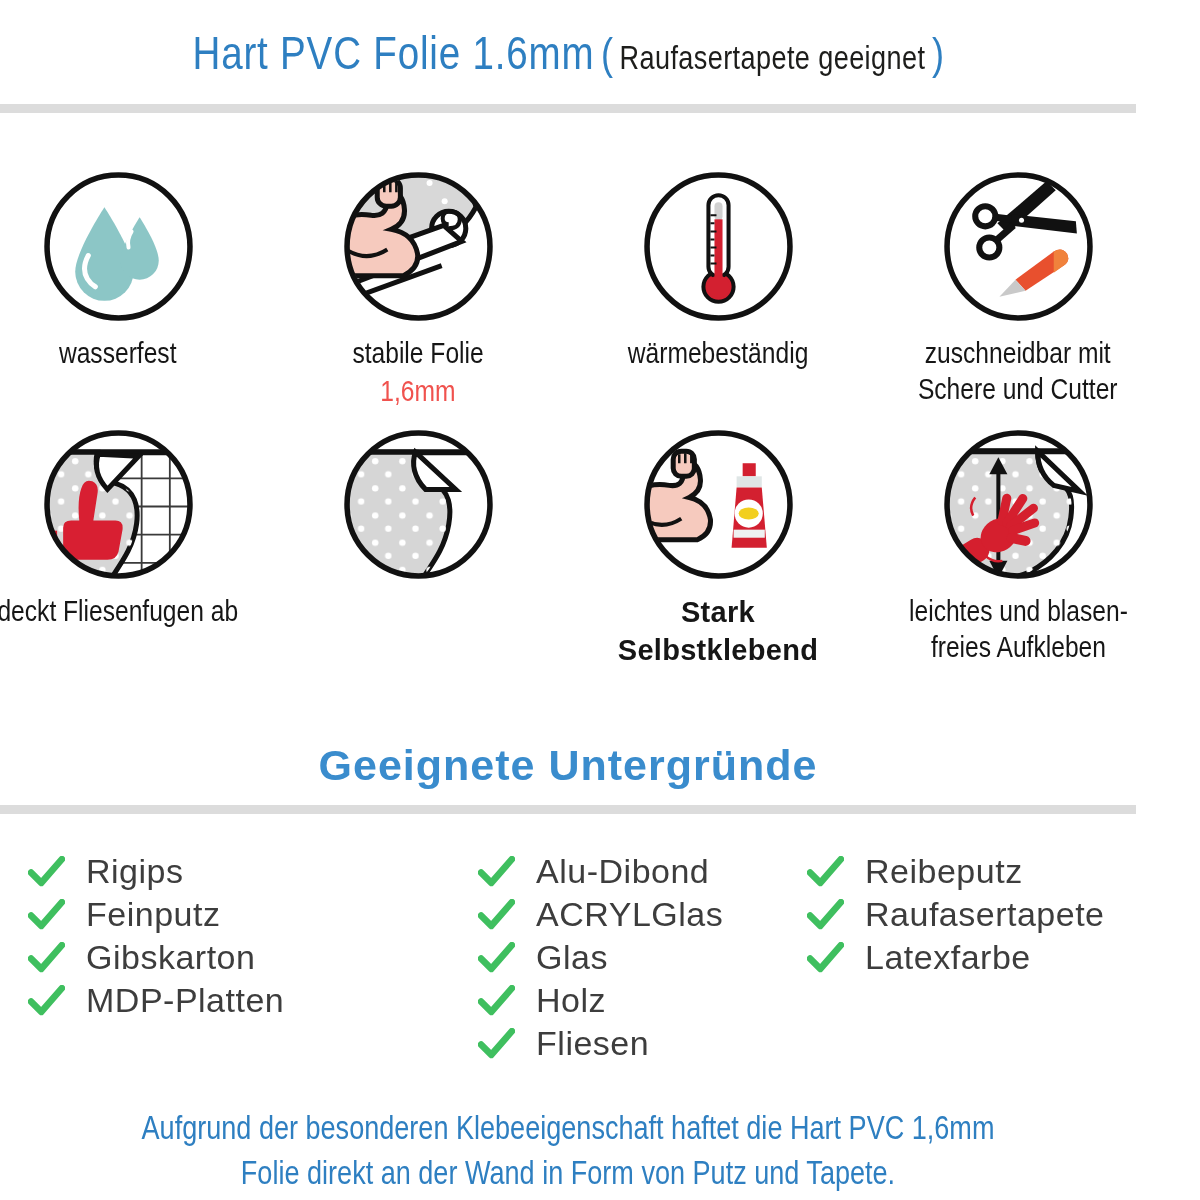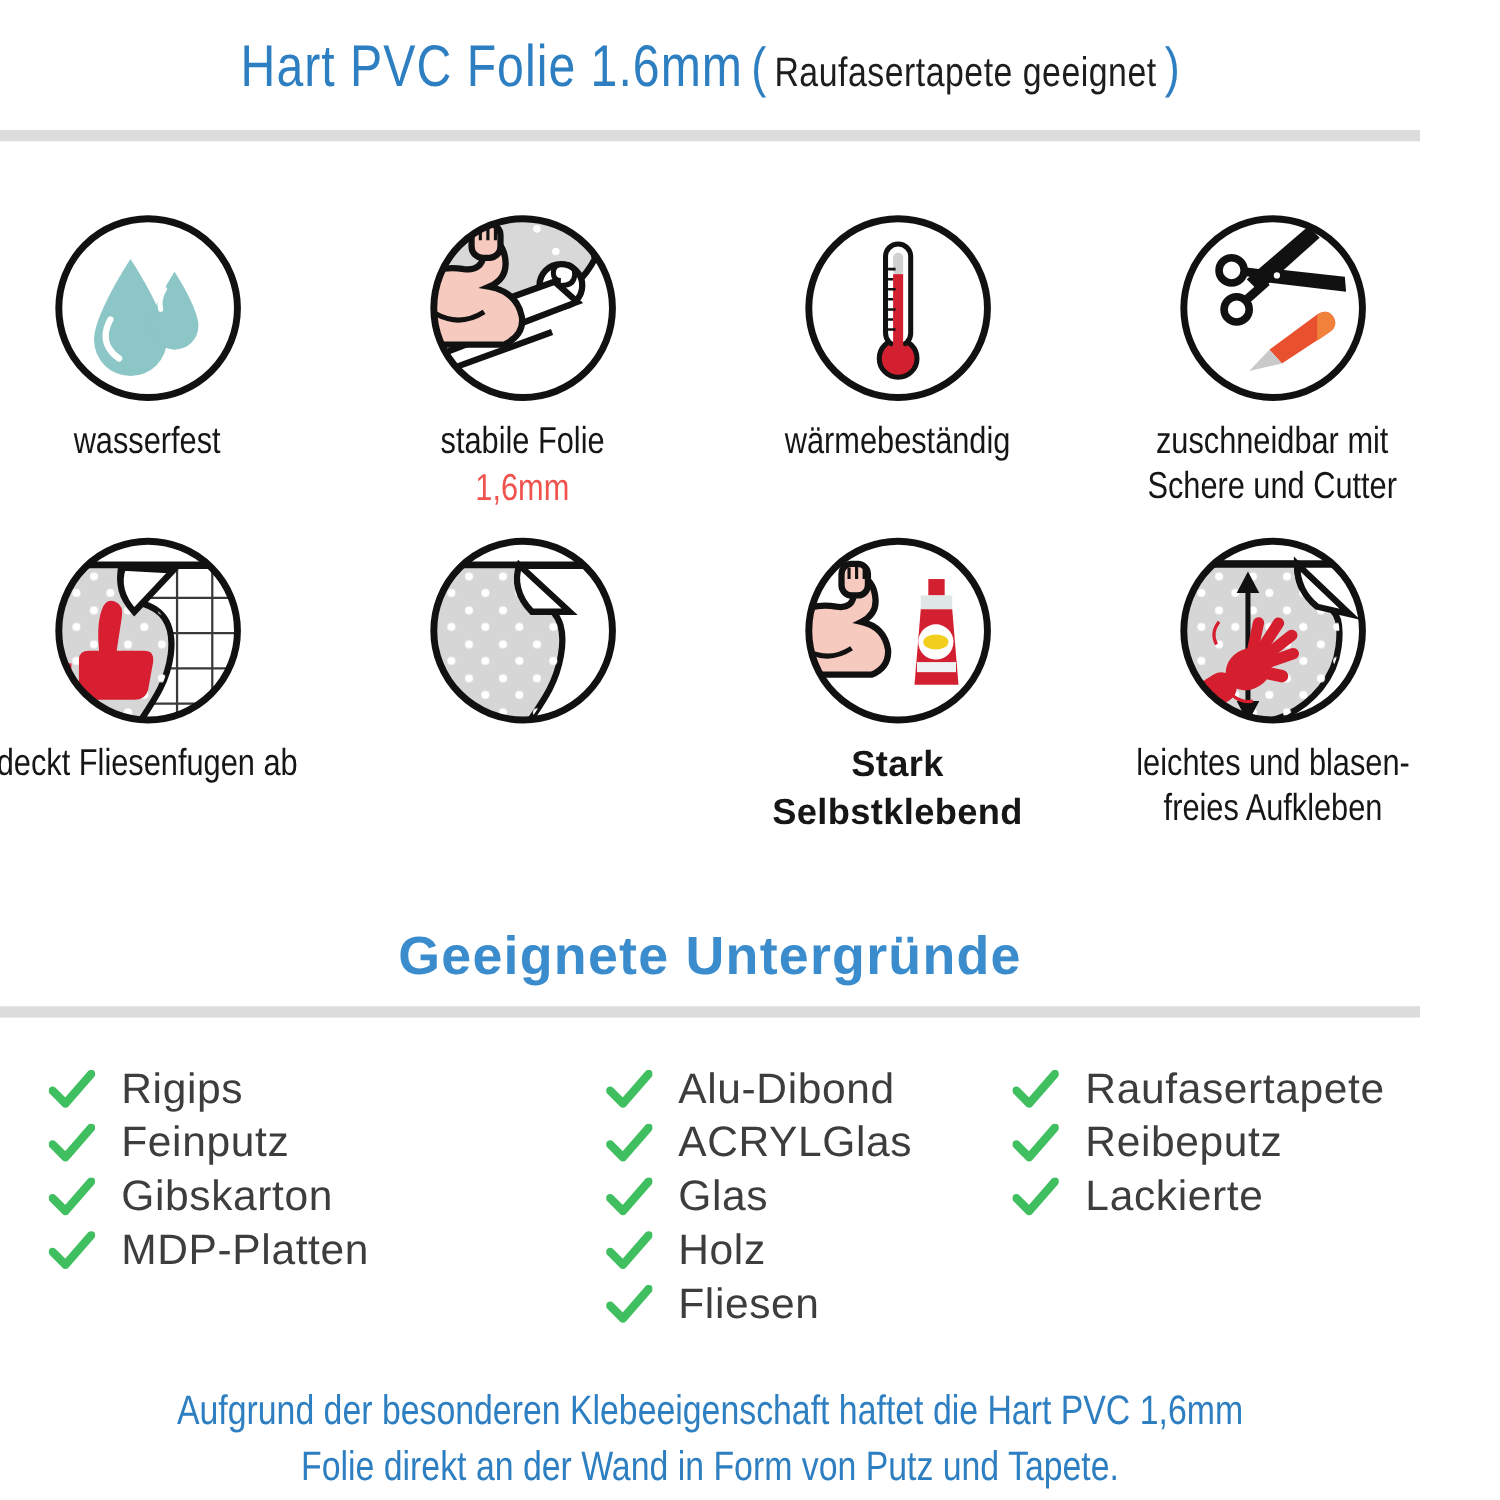--- a/index.html
+++ b/index.html
@@ -25,21 +25,21 @@
   .icon-wrap { width:155px; height:155px; display:block; }
   .icon-wrap svg { display:block; }
   .caption { margin-top:11px; text-align:center; font-size:30px; line-height:36px; color:#161616; }
   .cap-line { display:block; }
   .caption.bold { transform:none; font-weight:700; font-size:29px; line-height:38px; letter-spacing:0.3px; }
   .sub { margin-top:3px; text-align:center; font-size:30px; color:#f0524e; }
 
   
   .suitable-heading { margin-top:54px; text-align:center; font-size:43px; line-height:52px; color:#3a8ccd; letter-spacing:1px; }
   .divider.second { margin-top:14px; }
-  .checklist { margin-top:36px; display:flex; padding-left:39px; }
+  .checklist { margin-top:36px; display:flex; padding-left:28px; }
   .check-col { list-style:none; }
   .check-col.c1 { width:472px; }
   .check-col.c2 { width:345px; }
   .check-col.c3 { width:345px; }
   .check-col li { height:43px; display:flex; align-items:center; gap:21px; font-size:34px; color:#3d3d3d; letter-spacing:0.5px; }
   .check-icon { flex:0 0 auto; display:inline-flex; }
 
   
   .footer { margin-top:40px; text-align:center; color:#2e7fc1; font-size:33px; line-height:45px; }
   .footer-line { display:block; }
@@ -369,37 +369,37 @@
           <span>Fliesen</span>
         </li>
     </ul>
     <ul class="check-col c3">
       <li>
           <span class="check-icon">
             <svg width="37" height="31" viewBox="0 0 36 30">
               <path d="M3 16 L13 26 L33 3" fill="none" stroke="#3fbf5f" stroke-width="6.5" stroke-linecap="round" stroke-linejoin="round"></path>
             </svg>
           </span>
+          <span>Reibeputz</span>
+        </li>
+      <li>
+          <span class="check-icon">
+            <svg width="37" height="31" viewBox="0 0 36 30">
+              <path d="M3 16 L13 26 L33 3" fill="none" stroke="#3fbf5f" stroke-width="6.5" stroke-linecap="round" stroke-linejoin="round"></path>
+            </svg>
+          </span>
           <span>Raufasertapete</span>
         </li>
       <li>
           <span class="check-icon">
             <svg width="37" height="31" viewBox="0 0 36 30">
               <path d="M3 16 L13 26 L33 3" fill="none" stroke="#3fbf5f" stroke-width="6.5" stroke-linecap="round" stroke-linejoin="round"></path>
             </svg>
           </span>
-          <span>Reibeputz</span>
-        </li>
-      <li>
-          <span class="check-icon">
-            <svg width="37" height="31" viewBox="0 0 36 30">
-              <path d="M3 16 L13 26 L33 3" fill="none" stroke="#3fbf5f" stroke-width="6.5" stroke-linecap="round" stroke-linejoin="round"></path>
-            </svg>
-          </span>
-          <span>Lackierte</span>
+          <span>Latexfarbe</span>
         </li>
     </ul>
   </div>
 
   <p class="footer">
     <span class="footer-line cond">Aufgrund der besonderen Klebeeigenschaft haftet die Hart PVC 1,6mm</span>
     <span class="footer-line cond">Folie direkt an der Wand in Form von Putz und Tapete.</span>
   </p>
 
 </div>

